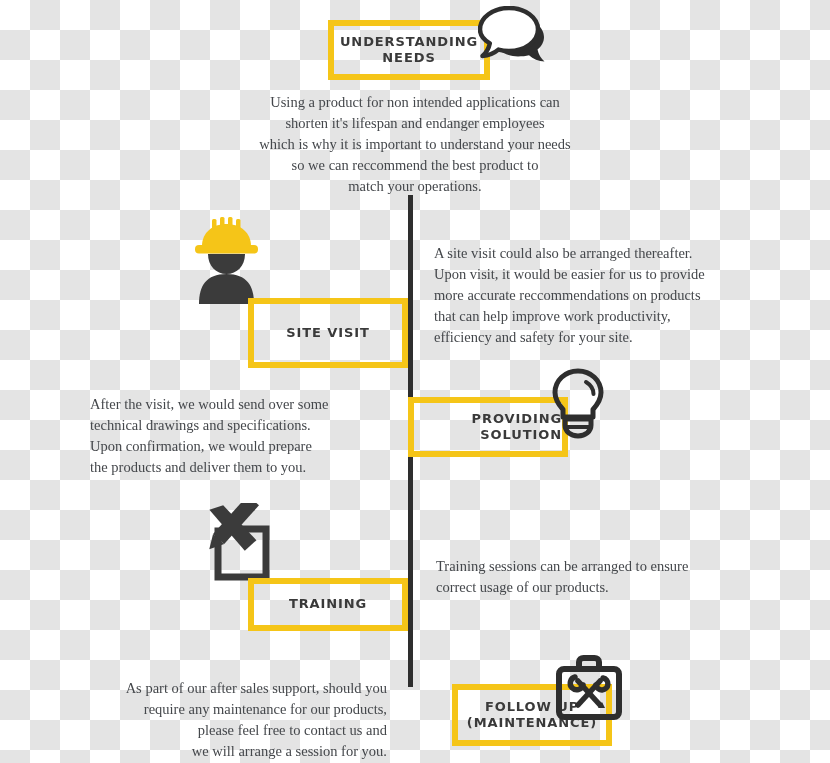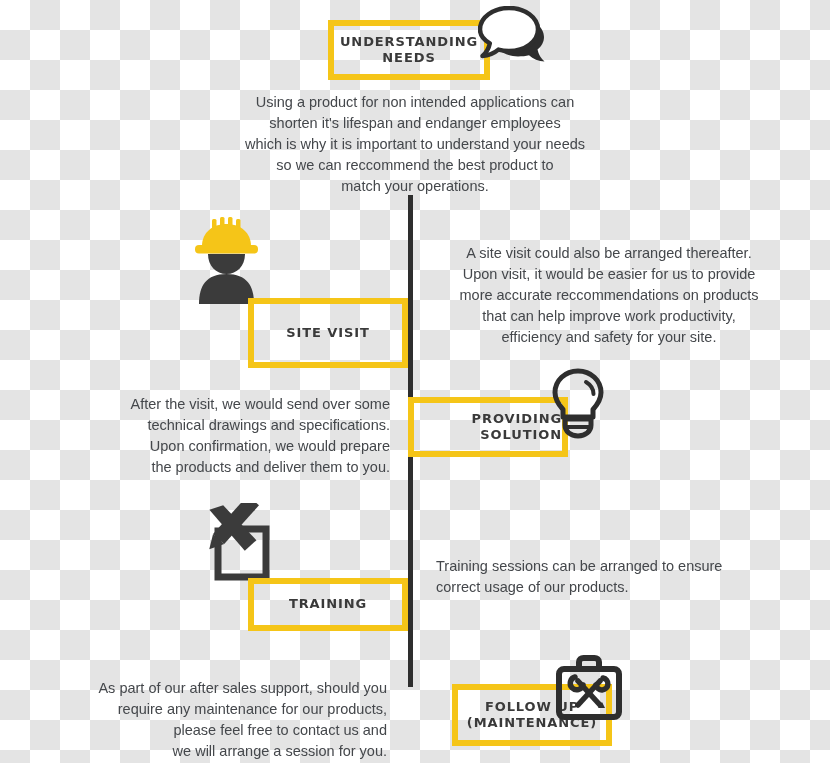--- a/index.html
+++ b/index.html
@@ -62,27 +62,27 @@
   #box-solution      { left: 408px; top: 397px; width: 160px; height: 60px; text-align: right; }
   #box-training      { left: 248px; top: 538px; width: 160px; height: 53px; margin-top: 40px; }
   #box-followup      { left: 408px; top: 684px; width: 160px; height: 62px; margin-left: 44px; }
 
   
   .desc {
     position: absolute;
     font-size: 14.5px;
     line-height: 1.45;
     color: #44474b;
-    font-family: Liberation Sans, sans-serif;
+    font-family: Liberation Serif, serif;
     z-index: 3;
     white-space: pre-line;
   }
   #desc-understanding { left: 215px; top: 92px;  width: 400px; text-align: center; }
-  #desc-sitevisit     { left: 434px; top: 243px; width: 350px; text-align: center; }
-  #desc-solution      { left: 90px;  top: 394px; width: 300px; text-align: right; }
+  #desc-sitevisit     { left: 434px; top: 243px; width: 350px; text-align: left; }
+  #desc-solution      { left: 90px;  top: 394px; width: 300px; text-align: left; }
   #desc-training      { left: 436px; top: 556px; width: 320px; text-align: left; }
   #desc-followup      { left: 62px;  top: 678px; width: 325px; text-align: right; }
 
   
   .icon-wrap { position: absolute; z-index: 2; }
   #icon-speech   { left: 478px; top: 6px;   width: 74px;  height: 64px; z-index: 5; }
   #icon-worker   { left: 186px; top: 216px; width: 82px;  height: 88px; }
   #icon-bulb     { left: 548px; top: 367px; width: 60px;  height: 72px; z-index: 5; }
   #icon-training { left: 204px; top: 503px; width: 72px;  height: 82px; }
   #icon-toolbox  { left: 553px; top: 653px; width: 72px;  height: 72px; z-index: 5; }

